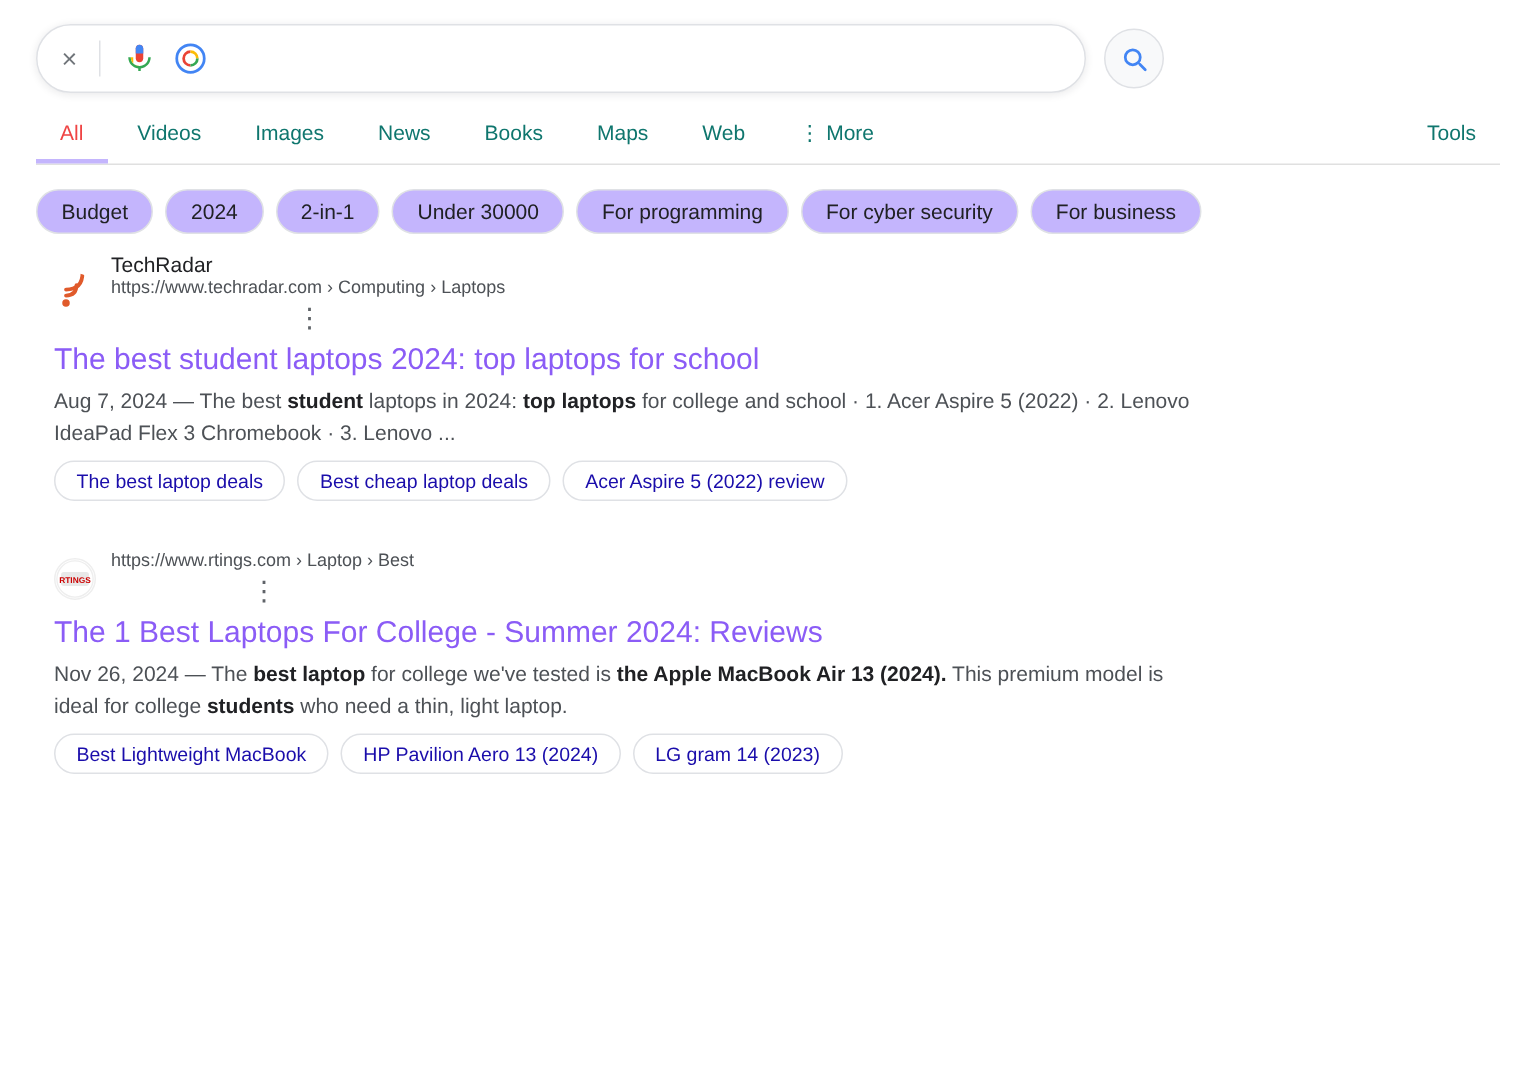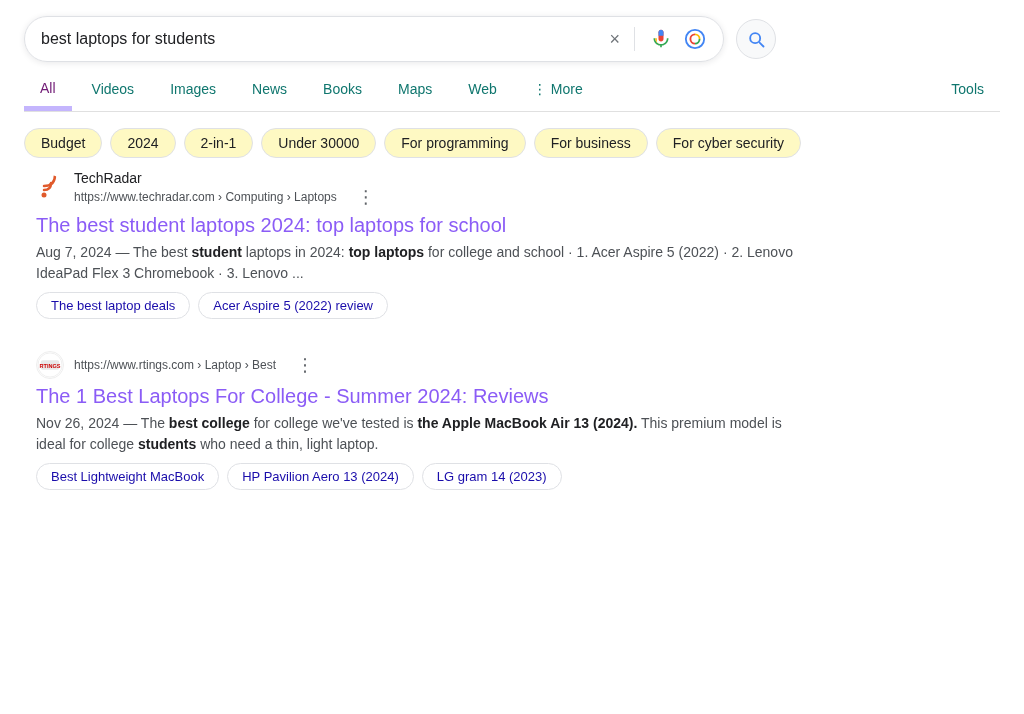--- a/index.html
+++ b/index.html
@@ -105,22 +105,22 @@
       padding: 10px 16px;
       font-size: 14px;
       color: #0f766e;
       cursor: pointer;
       white-space: nowrap;
       border-bottom: 3px solid transparent;
       text-decoration: none;
     }
 
     .nav-tab.active {
-      color: #701a75;
-      border-bottom: 5px solid #c4b5fd;
+      color: #ef4444;
+      border-bottom: 3px solid #c4b5fd;
       font-weight: 500;
     }
 
     .tools-tab {
       margin-left: auto;
     }
 
     .more-tab {
       display: flex;
       align-items: center;
@@ -137,21 +137,21 @@
     }
 
     .chip {
       border: 1px solid #dfe1e5;
       border-radius: 20px;
       padding: 6px 16px;
       font-size: 14px;
       color: #202124;
       cursor: pointer;
       white-space: nowrap;
-      background: #fef9c3;
+      background: #c4b5fd;
     }
 
     
     .results {
       padding: 0 36px;
     }
 
     
     .result-item {
       margin-bottom: 32px;
@@ -192,21 +192,22 @@
 
     .source-name {
       font-size: 14px;
       color: #202124;
       font-weight: 500;
     }
 
     .source-url-row {
       display: flex;
       align-items: center;
-      gap: 18px;
+      gap: 3px;
+      flex-direction: column;
     }
 
     .source-url {
       font-size: 12px;
       color: #4d5156;
     }
 
     .menu-dots {
       color: #5f6368;
       font-size: 18px;
@@ -254,21 +255,20 @@
       white-space: nowrap;
     }
   </style>
 </head>
 <body>
 
 <div class="header">
 
   <div class="search-bar-row">
     <div class="search-bar">
-      <span class="search-input-text">best laptops for students</span>
       <div class="search-icons">
         <span class="icon-x">×</span>
         <div class="divider-v"></div>
 
         <span class="mic-icon">
           <svg width="20" height="20" viewBox="0 0 24 24" fill="none">
             <path d="M12 1C10.3 1 9 2.3 9 4v8c0 1.7 1.3 3 3 3s3-1.3 3-3V4c0-1.7-1.3-3-3-3z" fill="#ea4335"></path>
             <path d="M12 1C10.3 1 9 2.3 9 4v4h6V4c0-1.7-1.3-3-3-3z" fill="#4285f4"></path>
             <path d="M19 11c0 3.9-3.1 7-7 7s-7-3.1-7-7H3c0 4.6 3.4 8.4 8 8.9V22h2v-2.1c4.6-.5 8-4.3 8-8.9h-2z" fill="#34a853"></path>
             <path d="M12 18c-1.9 0-3.7-.8-5-2.1V11H5c0 3.9 3.1 7 7 7z" fill="#fbbc05"></path>
@@ -308,22 +308,22 @@
     <a class="nav-tab tools-tab">Tools</a>
   </nav>
 </div>
 
 <div class="filter-chips">
   <div class="chip">Budget</div>
   <div class="chip">2024</div>
   <div class="chip">2-in-1</div>
   <div class="chip">Under 30000</div>
   <div class="chip">For programming</div>
+  <div class="chip">For cyber security</div>
   <div class="chip">For business</div>
-  <div class="chip">For cyber security</div>
 </div>
 
 <div class="results">
 
   <div class="result-item">
     <div class="result-source">
       <div class="favicon favicon-techradar">
 
         <svg width="28" height="28" viewBox="0 0 28 28">
           <circle cx="14" cy="14" r="14" fill="#fff"></circle>
@@ -339,20 +339,21 @@
           <span class="menu-dots">⋮</span>
         </div>
       </div>
     </div>
     <a class="result-title">The best student laptops 2024: top laptops for school</a>
     <div class="result-snippet">
       <span>Aug 7, 2024</span><span> — The best <b>student</b> laptops in 2024: <b>top laptops</b> for college and school · 1. Acer Aspire 5 (2022) · 2. Lenovo IdeaPad Flex 3 Chromebook · 3. Lenovo ...</span>
     </div>
     <div class="sub-chips">
       <div class="sub-chip">The best laptop deals</div>
+      <div class="sub-chip">Best cheap laptop deals</div>
       <div class="sub-chip">Acer Aspire 5 (2022) review</div>
     </div>
   </div>
 
   <div class="result-item">
     <div class="result-source">
       <div class="favicon favicon-rtings">
 
         <svg width="28" height="28" viewBox="0 0 28 28">
           <circle cx="14" cy="14" r="13" fill="#fff" stroke="#eee" stroke-width="1"></circle>
@@ -362,21 +363,21 @@
       </div>
       <div class="source-info">
         <div class="source-url-row">
           <span class="source-url">https://www.rtings.com › Laptop › Best</span>
           <span class="menu-dots">⋮</span>
         </div>
       </div>
     </div>
     <a class="result-title">The 1 Best Laptops For College - Summer 2024: Reviews</a>
     <div class="result-snippet">
-      <span>Nov 26, 2024</span><span> — The <b>best college</b> for college we've tested is <b>the Apple MacBook Air 13 (2024).</b> This premium model is ideal for college <b>students</b> who need a thin, light laptop.</span>
+      <span>Nov 26, 2024</span><span> — The <b>best laptop</b> for college we've tested is <b>the Apple MacBook Air 13 (2024).</b> This premium model is ideal for college <b>students</b> who need a thin, light laptop.</span>
     </div>
     <div class="sub-chips">
       <div class="sub-chip">Best Lightweight MacBook</div>
       <div class="sub-chip">HP Pavilion Aero 13 (2024)</div>
       <div class="sub-chip">LG gram 14 (2023)</div>
     </div>
   </div>
 
 </div>
 

